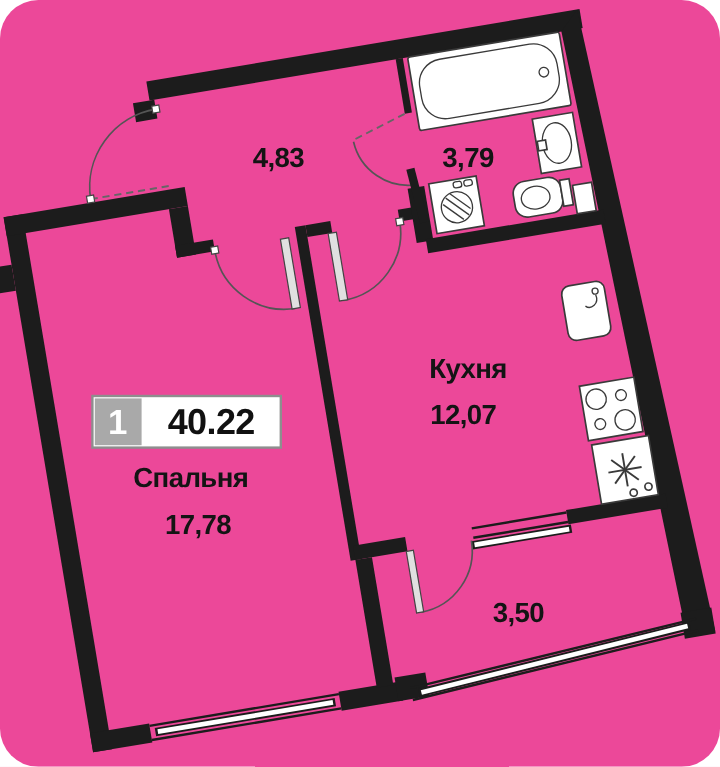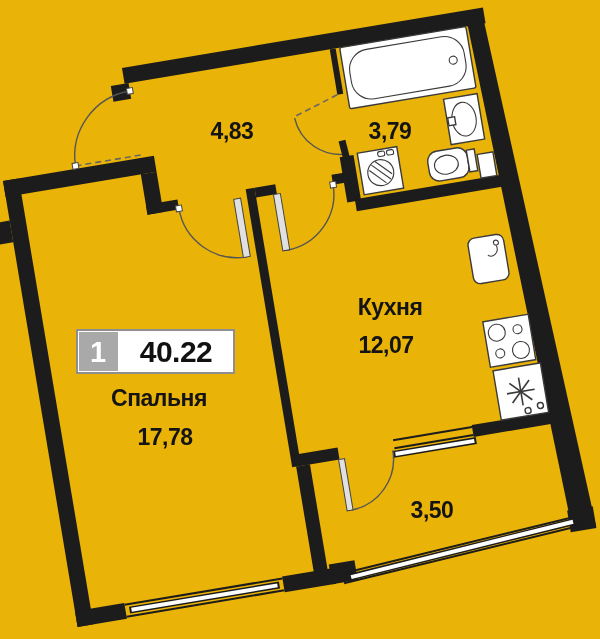--- a/index.html
+++ b/index.html
@@ -1,17 +1,17 @@
 <!DOCTYPE html>
 <html><head>
 <meta charset="utf-8">
 <style>
   html,body{margin:0;padding:0;background:#ffffff;}
-  .stage{position:relative;width:600px;height:639px;background:#eab308;overflow:hidden;
-         font-family:"Liberation Sans", sans-serif;}
+  .stage{position:relative;width:600px;height:639px;background:#ec4899;overflow:hidden;
+         font-family:"Liberation Sans", sans-serif;border-radius:32px;}
   svg{display:block;}
   .wall{fill:#1c1c1c;stroke:none;}
   .thinline{stroke:#1c1c1c;stroke-width:2;fill:none;}
   .sill-outer{stroke:#1c1c1c;stroke-width:7;fill:none;}
   .sill-inner{stroke:#ffffff;stroke-width:4;fill:none;}
   .door-arc{stroke:#555555;stroke-width:1.4;fill:none;}
   .door-dash{stroke:#666666;stroke-width:1.6;fill:none;stroke-dasharray:6 4;}
   .door-leaf{fill:#e0e0e0;stroke:#444444;stroke-width:1;}
   .door-leaf-dark{stroke:#1c1c1c;stroke-width:7;fill:none;}
   .hinge{fill:#ffffff;stroke:#444444;stroke-width:1;}

